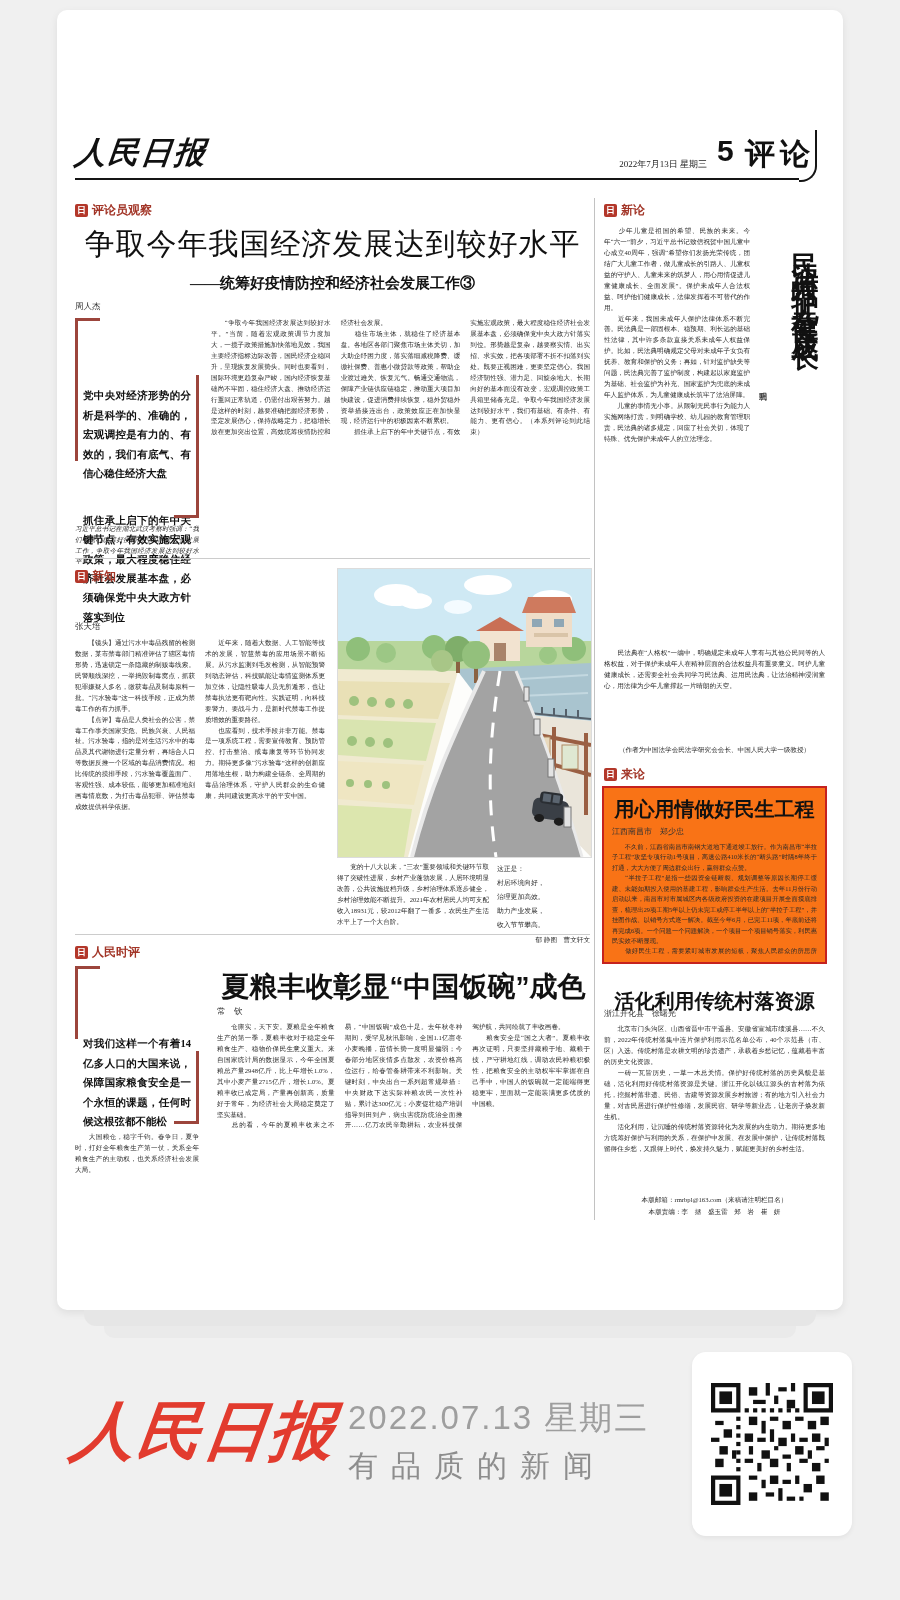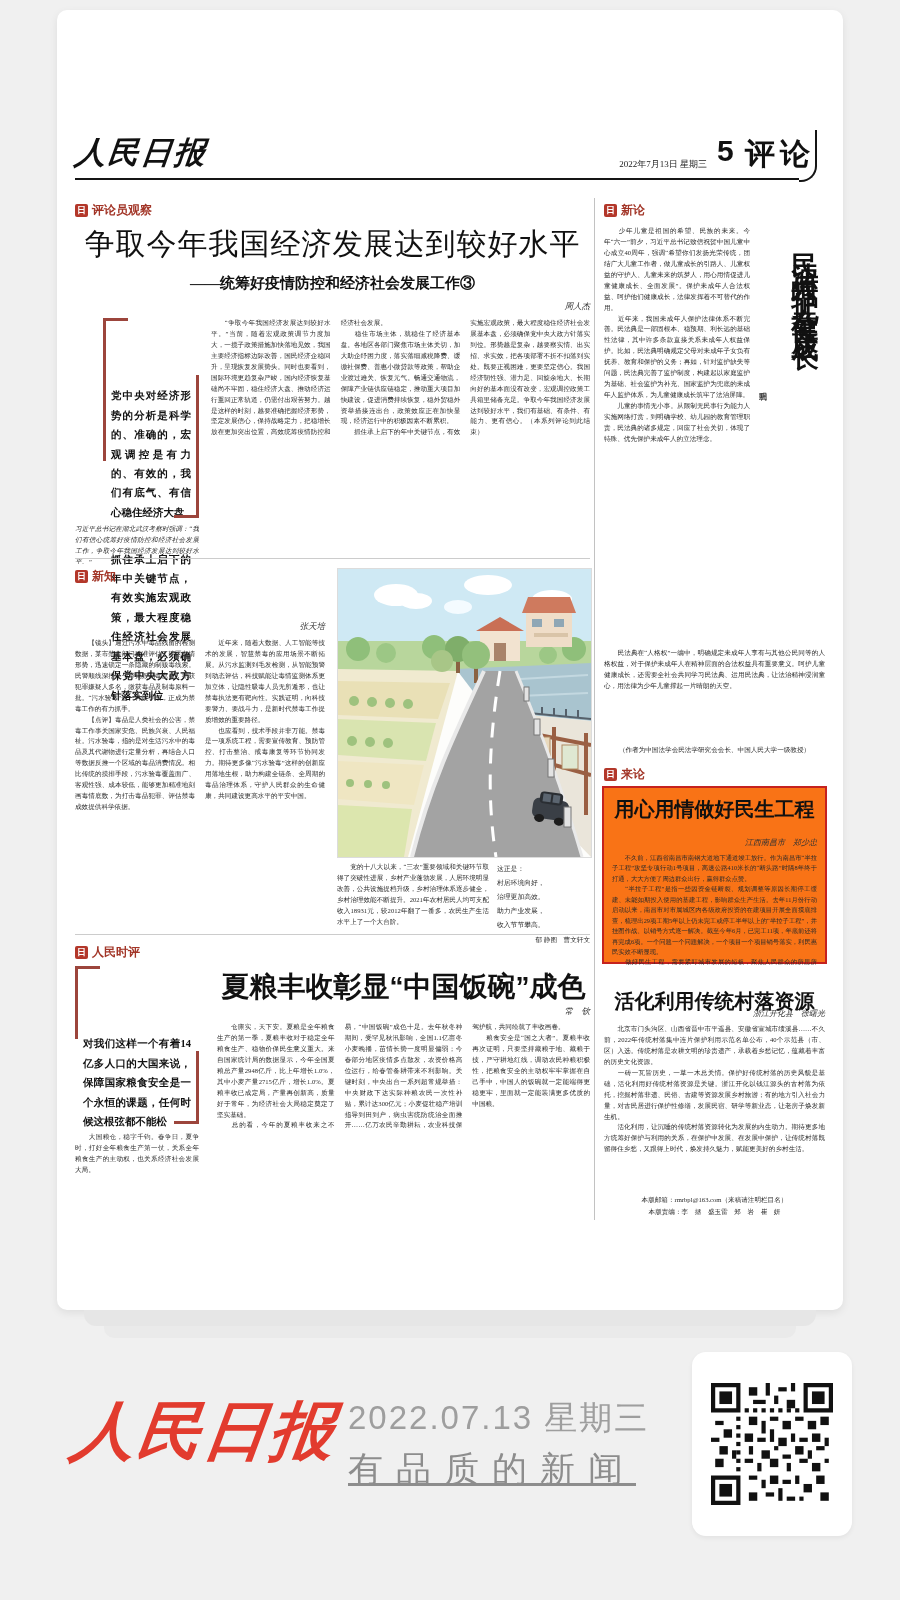--- a/index.html
+++ b/index.html
@@ -26,21 +26,21 @@
   
   .sec-label{display:flex;align-items:center;gap:4px;color:#a23527;font-weight:bold;font-size:12px;
              font-family:"Liberation Sans",sans-serif;}
   .sec-label .ic{width:13px;height:13px;background:#b3372a;color:#fff;font-size:9px;line-height:13px;
                  text-align:center;border-radius:2px;flex:0 0 auto;}
   
   .h-main{font-size:30px;font-weight:normal;text-align:center;letter-spacing:1px;color:#111;
           font-family:"Liberation Sans",sans-serif;}
   .h-sub{font-size:15px;font-weight:bold;text-align:center;color:#111;}
   .h-med{font-size:21px;font-weight:bold;text-align:center;color:#111;font-family:"Liberation Sans",sans-serif;}
-  .byline{font-size:8.5px;text-align:right;color:#333;font-style:italic;}
+  .byline{font-size:8.5px;text-align:left;color:#333;}
   
   .smalltext{font-size:6.6px;line-height:1.66;text-align:justify;color:#2a2a2a;white-space:pre-line;
              overflow:hidden;}
   .cols3{column-count:3;column-gap:10px;}
   .cols2{column-count:2;column-gap:10px;}
   .italicized{font-style:italic;}
   
   .qframe{position:relative;padding:10px 8px;font-size:10.5px;font-weight:bold;line-height:1.85;
           color:#111;text-align:justify;white-space:pre-line;}
   .ctl{position:absolute;top:0;left:0;width:22px;height:140px;border-left:3px solid #9c453c;border-top:3px solid #9c453c;}
@@ -54,21 +54,21 @@
   .red-box{border:2.5px solid #c5221f;background:#f97316;padding:8px 8px 6px 8px;box-sizing:border-box;}
   
   .art-frame{border:1px solid #dcdcdc;background:#fdfdfb;overflow:hidden;}
   .poem{font-size:6.8px;line-height:2.05;color:#2a2a2a;}
   .poem .pl{display:block;}
   .art-credit{font-size:6.6px;color:#2a2a2a;text-align:right;margin-top:4px;}
   
   .f-logo{left:72px;top:1388px;font-size:64px;font-weight:bold;font-style:italic;color:#e23b2e;
           font-family:"DejaVu Serif",serif;transform:skewX(-7deg);letter-spacing:2px;}
   .f-date{left:348px;top:1396px;font-size:33px;color:#9e9e9e;font-family:"Liberation Sans",sans-serif;letter-spacing:2px;}
-  .f-slogan{left:348px;top:1446px;font-size:35px;color:#8d8d8d;font-family:"Liberation Sans",sans-serif;letter-spacing:13px;text-decoration:underline;}
+  .f-slogan{left:348px;top:1446px;font-size:30px;color:#8d8d8d;font-family:"Liberation Sans",sans-serif;letter-spacing:13px;}
   .qr-card{left:692px;top:1352px;width:160px;height:184px;background:#fff;border-radius:14px;
            box-shadow:0 2px 5px rgba(0,0,0,.06);display:flex;align-items:center;justify-content:center;}
 </style>
 </head>
 <body>
 
 <div class="stage">
 
   <div class="abs page-card">
 
@@ -84,21 +84,21 @@
     <div class="abs sec-label" style="left:18px;top:192px;">
       <span class="ic">日</span>
       <span>评论员观察</span>
     </div>
     <div class="abs h-main" style="left:18px;top:214px;width:515px;">争取今年我国经济发展达到较好水平</div>
     <div class="abs h-sub" style="left:18px;top:264px;width:515px;">——统筹好疫情防控和经济社会发展工作③</div>
     <div class="abs byline" style="left:18px;top:291px;width:515px;">周人杰</div>
 
     <div class="abs" style="left:18px;top:308px;width:515px;height:234px;display:flex;">
       <div style="width:124px;flex:0 0 auto;">
-        <div class="qframe" style="height:180px;margin-left:28px;">
+        <div class="qframe" style="height:180px;">
           <div class="ctl"></div>
           <div class="cbr"></div>
           <div style="margin-bottom:8px;">党中央对经济形势的分析是科学的、准确的，宏观调控是有力的、有效的，我们有底气、有信心稳住经济大盘</div>
           <div>抓住承上启下的年中关键节点，有效实施宏观政策，最大程度稳住经济社会发展基本盘，必须确保党中央大政方针落实到位</div>
         </div>
         <div class="smalltext italicized" style="height:40px;margin-top:6px;">习近平总书记在湖北武汉考察时强调：“我们有信心统筹好疫情防控和经济社会发展工作，争取今年我国经济发展达到较好水平。”</div>
       </div>
       <div class="smalltext cols3" style="margin-left:12px;width:379px;height:234px;">　　“争取今年我国经济发展达到较好水平。”当前，随着宏观政策调节力度加大，一揽子政策措施加快落地见效，我国主要经济指标边际改善，国民经济企稳回升，呈现恢复发展势头。同时也要看到，国际环境更趋复杂严峻，国内经济恢复基础尚不牢固，稳住经济大盘、推动经济运行重回正常轨道，仍需付出艰苦努力。越是这样的时刻，越要准确把握经济形势，坚定发展信心，保持战略定力，把稳增长放在更加突出位置，高效统筹疫情防控和经济社会发展。
 　　稳住市场主体，就稳住了经济基本盘。各地区各部门聚焦市场主体关切，加大助企纾困力度，落实落细减税降费、缓缴社保费、普惠小微贷款等政策，帮助企业渡过难关、恢复元气。畅通交通物流，保障产业链供应链稳定，推动重大项目加快建设，促进消费持续恢复，稳外贸稳外资举措接连出台，政策效应正在加快显现，经济运行中的积极因素不断累积。
 　　抓住承上启下的年中关键节点，有效实施宏观政策，最大程度稳住经济社会发展基本盘，必须确保党中央大政方针落实到位。形势越是复杂，越要察实情、出实招、求实效，把各项部署不折不扣落到实处。既要正视困难，更要坚定信心。我国经济韧性强、潜力足、回旋余地大、长期向好的基本面没有改变，宏观调控政策工具箱里储备充足。争取今年我国经济发展达到较好水平，我们有基础、有条件、有能力、更有信心。（本系列评论到此结束）</div>
@@ -272,21 +272,21 @@
     </div>
     <div class="abs smalltext" style="left:547px;top:638px;width:221px;height:94px;">　　民法典在“人格权”一编中，明确规定未成年人享有与其他公民同等的人格权益，对于保护未成年人在精神层面的合法权益具有重要意义。呵护儿童健康成长，还需要全社会共同学习民法典、运用民法典，让法治精神浸润童心，用法律为少年儿童撑起一片晴朗的天空。</div>
     <div class="abs credit-line" style="left:547px;top:736px;width:221px;">（作者为中国法学会民法学研究会会长、中国人民大学一级教授）</div>
 
     <div class="abs sec-label" style="left:547px;top:756px;">
       <span class="ic">日</span>
       <span>来论</span>
     </div>
     <div class="abs red-box" style="left:545px;top:776px;width:225px;height:178px;">
       <div class="h-med" style="font-size:20px;">用心用情做好民生工程</div>
-      <div class="byline" style="margin-top:14px;font-size:8px;">江西南昌市　郑少忠</div>
+      <div class="byline" style="margin-top:3px;font-size:8px;">江西南昌市　郑少忠</div>
       <div class="smalltext" style="margin-top:5px;height:112px;font-size:6.3px;">　　不久前，江西省南昌市南钢大道地下通道竣工放行。作为南昌市“半拉子工程”攻坚专项行动1号项目，高速公路410米长的“断头路”时隔8年终于打通，大大方便了周边群众出行，赢得群众点赞。
 　　“半拉子工程”是指一些因资金链断裂、规划调整等原因长期停工缓建、未能如期投入使用的基建工程，影响群众生产生活。去年11月份行动启动以来，南昌市对市属城区内各级政府投资的在建项目开展全面摸底排查，梳理出29项工期5年以上仍未完工或停工半年以上的“半拉子工程”，并挂图作战、以销号方式逐一解决。截至今年6月，已完工11项，年底前还将再完成6项。一个问题一个问题解决，一个项目一个项目销号落实，利民惠民实效不断显现。
 　　做好民生工程，需要紧盯城市发展的短板，聚焦人民群众的所思所盼、急难愁盼，以等不起、慢不得的紧迫感一件一件、一项一项去解决，把每项民生的重任扛起来，一件接着一件办，真抓实干、把好事办实、实事办好，才能不断增强人民群众的获得感。</div>
     </div>
 
     <div class="abs h-med" style="left:547px;top:978px;width:221px;font-size:20px;">活化利用传统村落资源</div>
     <div class="abs byline" style="left:547px;top:998px;width:221px;font-size:8px;">浙江开化县　徐曙光</div>
     <div class="abs smalltext" style="left:547px;top:1014px;width:221px;height:164px;">　　北京市门头沟区、山西省晋中市平遥县、安徽省宣城市绩溪县……不久前，2022年传统村落集中连片保护利用示范名单公布，40个示范县（市、区）入选。传统村落是农耕文明的珍贵遗产，承载着乡愁记忆，蕴藏着丰富的历史文化资源。
 　　一砖一瓦皆历史，一草一木总关情。保护好传统村落的历史风貌是基础，活化利用好传统村落资源是关键。浙江开化以钱江源头的古村落为依托，挖掘村落非遗、民俗、古建等资源发展乡村旅游；有的地方引入社会力量，对古民居进行保护性修缮，发展民宿、研学等新业态，让老房子焕发新生机。
 　　活化利用，让沉睡的传统村落资源转化为发展的内生动力。期待更多地方统筹好保护与利用的关系，在保护中发展、在发展中保护，让传统村落既留得住乡愁，又跟得上时代，焕发持久魅力，赋能更美好的乡村生活。</div>

